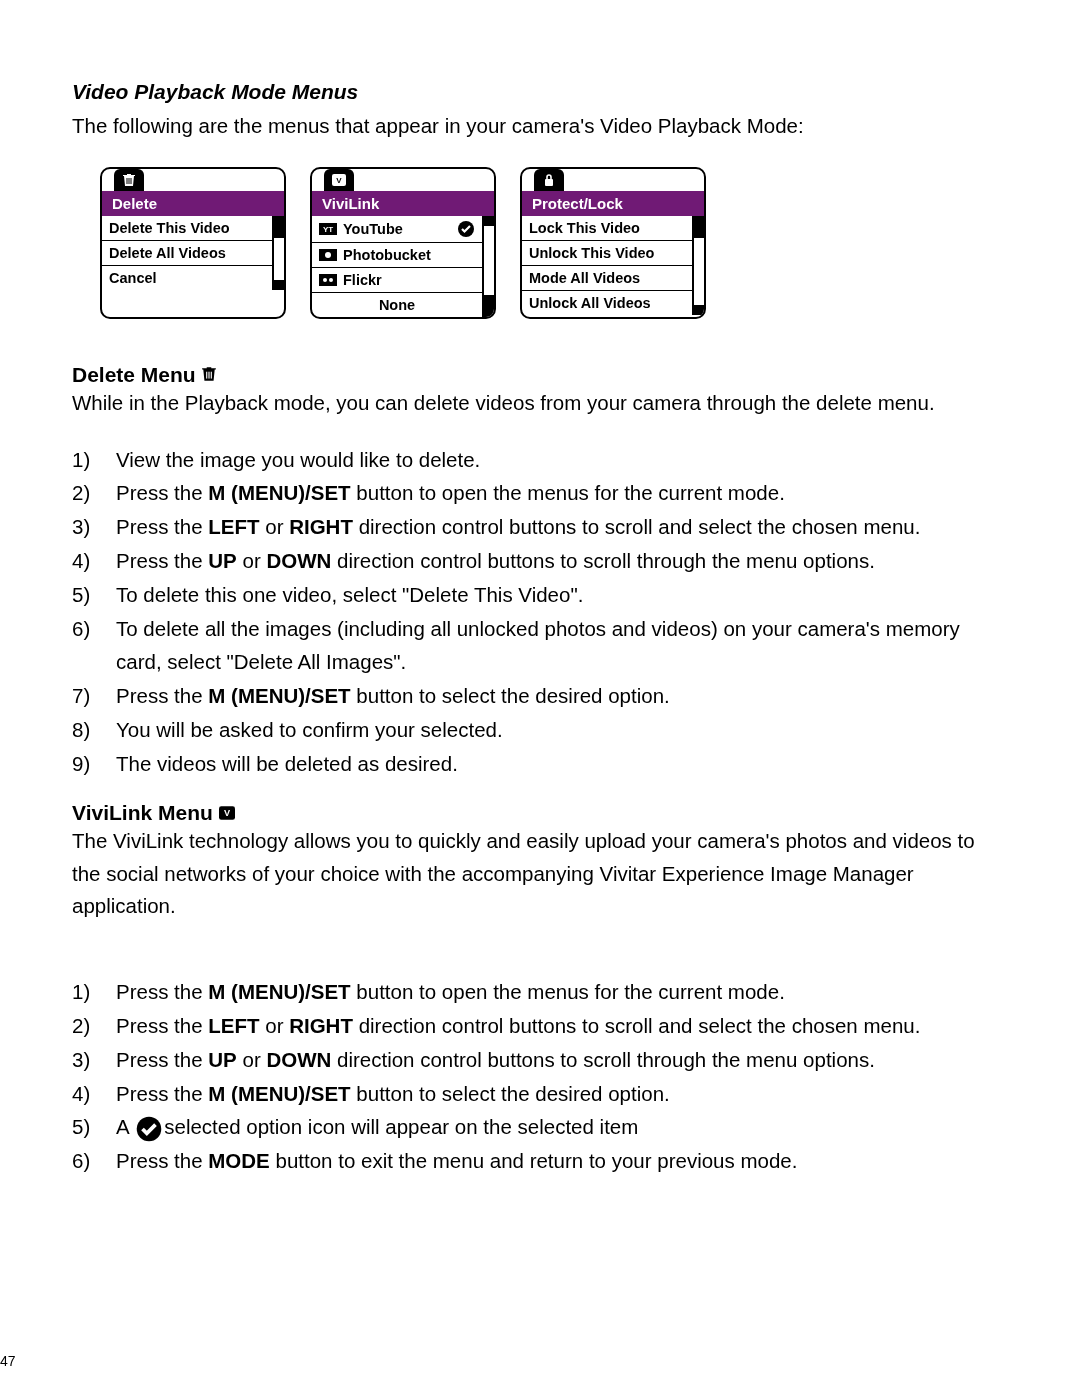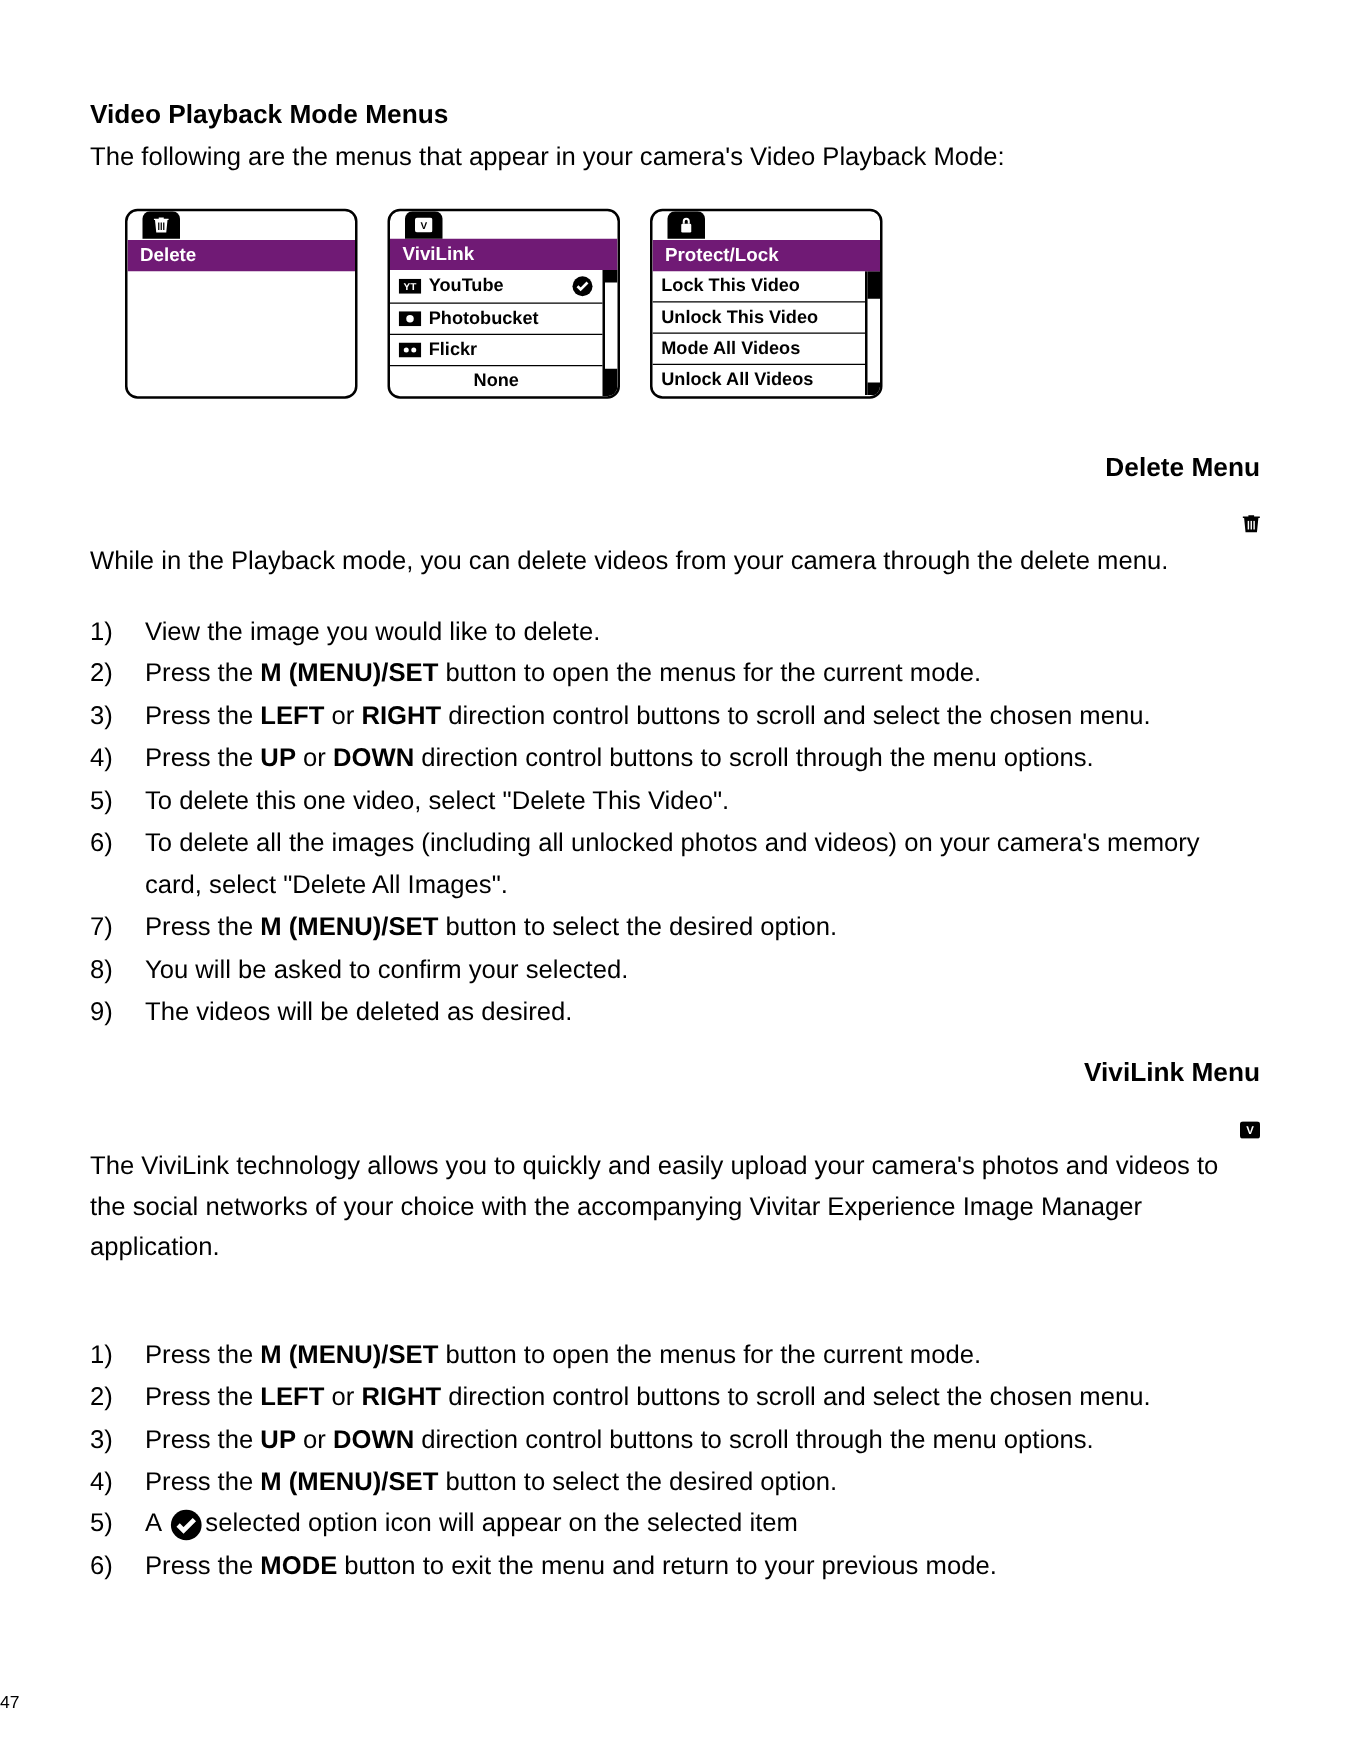--- a/index.html
+++ b/index.html
@@ -12,20 +12,21 @@
   padding: 80px 72px 40px 72px;
   position: relative;
 }
 .section-title {
   font-weight: bold;
   font-size: 21px;
   margin-bottom: 6px;
   display: flex;
   align-items: center;
   gap: 10px;
+  font-style: italic;
 }
 .body-text {
   font-size: 20.5px;
   line-height: 1.6;
 }
 .intro {
   margin-bottom: 24px;
 }
 .menus-row {
   display: flex;
@@ -104,22 +105,21 @@
   margin-left: auto;
   display:inline-flex;
 }
 
 .subsection { margin-top: 8px; margin-bottom: 8px;}
 .subsection-title {
   font-weight: bold;
   font-size: 21px;
   display: flex;
   align-items: flex-end;
-  gap: 22px;
-  flex-direction: column;
+  gap: 6px;
 }
 ol {
   list-style: none;
   counter-reset: step;
   margin-top: 23px;
 }
 ol li {
   counter-increment: step;
   font-size: 20.5px;
   line-height: 1.65;
@@ -159,20 +159,38 @@
     <div class="menu-header">
       <div class="menu-tab">
         <svg width="12" height="14" viewBox="0 0 12 14">
             <path fill="#fff" d="M1 3h10l-1 10H2z M4 1h4v2H4z M0 2h12v1H0z"></path>
             <rect x="3.5" y="5" width="1" height="6" fill="#000"></rect>
             <rect x="5.5" y="5" width="1" height="6" fill="#000"></rect>
             <rect x="7.5" y="5" width="1" height="6" fill="#000"></rect>
           </svg>
       </div>
       <div class="menu-title-bar">Delete</div>
+    </div>
+    <div class="menu-body">
+      <div class="menu-items">
+        <div class="menu-item">
+            <span>Delete This Video</span>
+          </div>
+        <div class="menu-item">
+            <span>Delete All Videos</span>
+          </div>
+        <div class="menu-item">
+            <span>Cancel</span>
+          </div>
+      </div>
+      <div class="menu-scroll">
+        <div class="scroll-thumb-top"></div>
+          <div class="scroll-track"></div>
+          <div class="scroll-thumb-bottom"></div>
+      </div>
     </div>
   </div>
 
   <div class="menu-box">
     <div class="menu-header">
       <div class="menu-tab">
         <svg width="14" height="12" viewBox="0 0 14 12">
             <rect x="0" y="0" width="14" height="12" rx="2" fill="#fff"></rect>
             <text x="7" y="9" font-size="8" font-weight="bold" fill="#000" text-anchor="middle">V</text>
           </svg>

